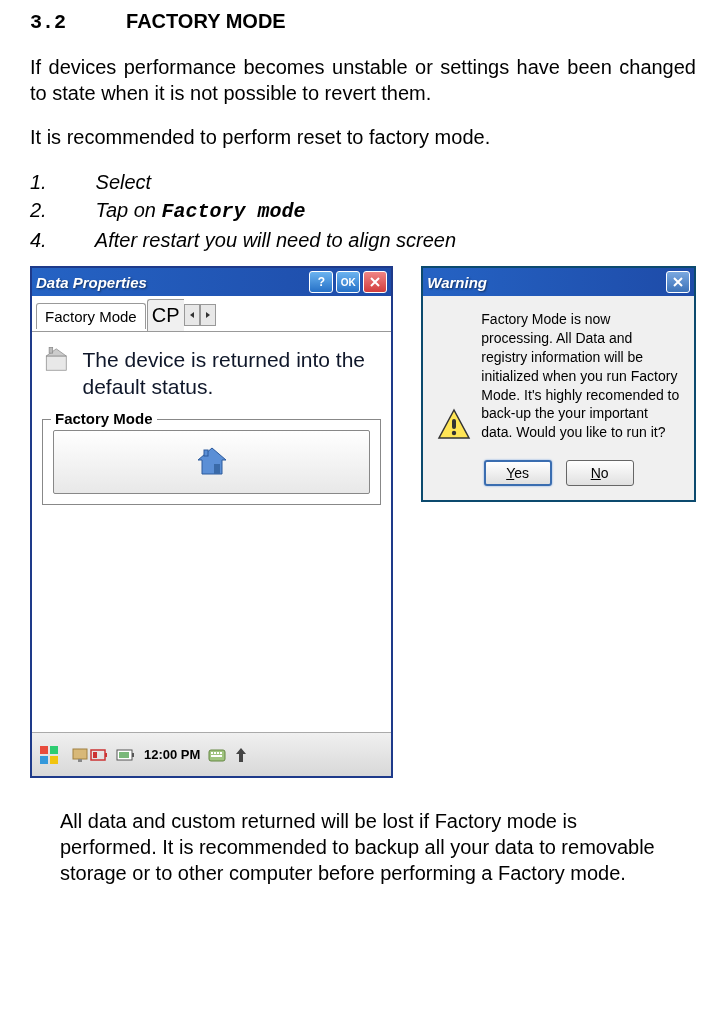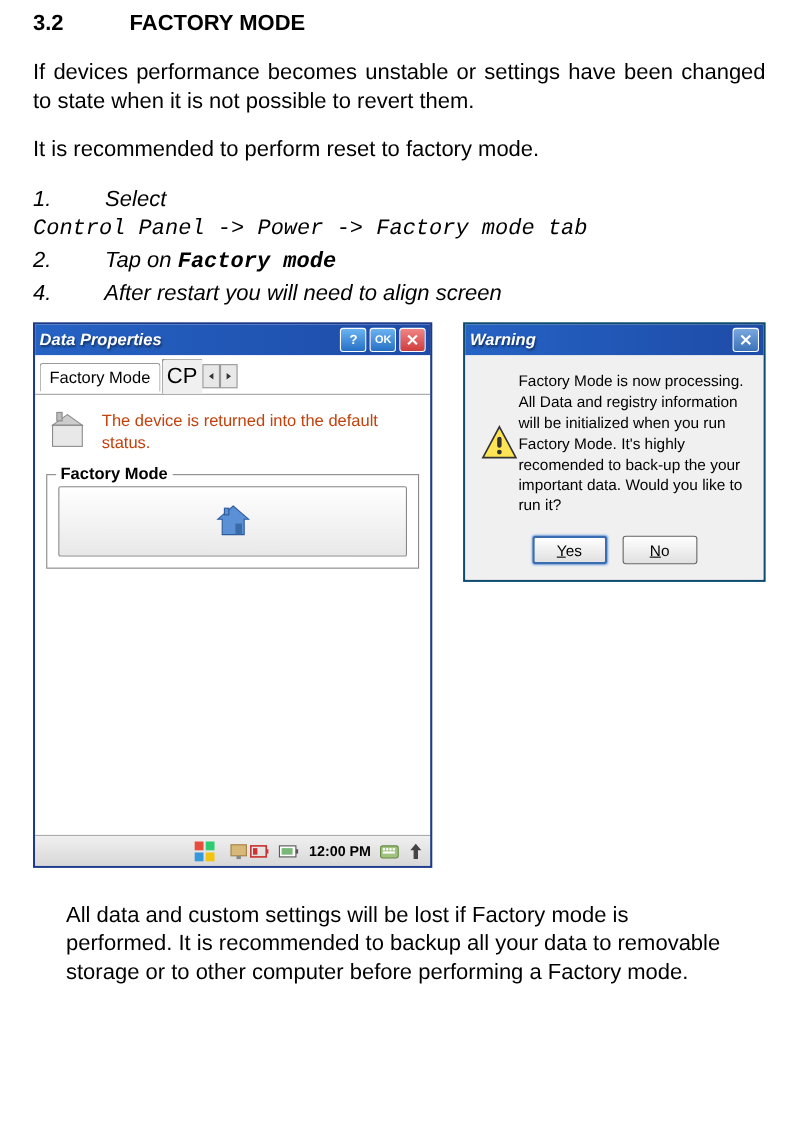--- a/index.html
+++ b/index.html
@@ -1,19 +1,19 @@
 <!DOCTYPE html>
 <html><head>
   <meta charset="utf-8">
   <style>
     * { margin: 0; padding: 0; box-sizing: border-box; }
     body { font-family: Arial, Helvetica, sans-serif; background: #fff; width: 726px; padding: 10px 30px; }
     
     .section-header { display: flex; align-items: baseline; gap: 60px; margin-bottom: 20px; }
-    .section-num { font-size: 20px; font-weight: bold; }
+    .section-num { font-size: 20px; font-weight: bold; font-family: Liberation Mono, monospace; }
     .section-title { font-size: 20px; font-weight: bold; font-variant: small-caps; }
     
     .paragraph { font-size: 20px; line-height: 1.3; text-align: justify; margin-bottom: 18px; }
     
     .steps { margin-bottom: 2px; font-style: italic; }
     .step { font-size: 20px; line-height: 1.4; }
     .step-num { display: inline-block; width: 60px; }
     .monospace { font-family: 'Courier New', monospace; }
     .bold { font-weight: bold; }
     
@@ -33,35 +33,35 @@
     .tabbar { display: flex; align-items: center; background: #fff; padding: 3px 4px 0 4px; border-bottom: 1px solid #999; }
     .tab { padding: 4px 8px; font-size: 15px; border: 1px solid #999; border-bottom: none; background: #f0f0f0; margin-right: 1px; border-radius: 3px 3px 0 0; }
     .tab.active { background: #fff; position: relative; top: 1px; }
     .tab-partial { padding: 4px 4px; font-size: 20px; border: 1px solid #999; border-bottom: none; border-right: none; background: #f0f0f0; border-radius: 3px 0 0 0; }
     .tab-scroll { display: flex; }
     .scroll-btn { width: 16px; height: 22px; border: 1px solid #999; background: #e8e8e8; display: flex; align-items: center; justify-content: center; }
     
     .window-content { padding: 14px 10px; background: #fff; min-height: 400px; }
     .info-row { display: flex; gap: 12px; align-items: flex-start; margin-bottom: 18px; }
     .info-icon { width: 40px; height: 40px; }
-    .info-text { font-size: 15px; color: #c2410c; line-height: 1.3; }
+    .info-text { font-size: 21px; color: #0f172a; line-height: 1.3; }
     
     .groupbox { border: 1px solid #888; padding: 10px; position: relative; margin-top: 10px; }
     .groupbox-legend { position: absolute; top: -10px; left: 8px; background: #fff; padding: 0 4px; font-size: 15px; font-weight: bold; }
     .big-button { width: 100%; height: 64px; background: linear-gradient(to bottom, #fff, #e8e8e8); border: 1px solid #888; border-radius: 2px; display: flex; align-items: center; justify-content: center; }
     
-    .taskbar { display: flex; align-items: center; justify-content: flex-end; padding: 3px 6px; background: linear-gradient(to bottom, #f0f0f0, #d8d8d8); border-top: 1px solid #aaa; height: 28px; }
+    .taskbar { display: flex; align-items: center; justify-content: flex-start; padding: 3px 6px; background: linear-gradient(to bottom, #f0f0f0, #d8d8d8); border-top: 1px solid #aaa; height: 44px; }
     .taskbar-left { display: flex; align-items: center; gap: 10px; }
     .taskbar-right { display: flex; align-items: center; gap: 8px; font-size: 13px; font-weight: bold; }
     .start-btn { width: 22px; height: 22px; }
     
     
     .window2 { width: 276px; border: 2px solid #0c4a6e; background: #f0f0f0; align-self: flex-start; }
     .warning-content { padding: 14px; background: #f0f0f0; }
-    .warning-row { display: flex; align-items: center; }
+    .warning-row { display: flex; gap: 10px; align-items: flex-end; }
     .warning-icon { width: 34px; height: 34px; flex-shrink: 0; }
     .warning-text { font-size: 14px; line-height: 1.35; color: #000; }
     .dialog-buttons { display: flex; justify-content: center; gap: 14px; margin-top: 18px; }
     .dialog-btn { width: 68px; height: 26px; background: linear-gradient(to bottom, #fff, #e0e0e0); border: 1px solid #666; border-radius: 3px; font-size: 14px; display: flex; align-items: center; justify-content: center; }
     .dialog-btn.default { border: 2px solid #3a6db0; box-shadow: 0 0 2px #6a9de0; }
     .dialog-btn u { text-decoration: underline; }
     
     .close-btn2 { background: linear-gradient(to bottom, #7aa8e0, #3c72b8); color: #fff; border: 1px solid #fff; border-radius: 3px; width: 24px; height: 22px; display: flex; align-items: center; justify-content: center; }
     
     .footer-note { font-size: 20px; line-height: 1.3; padding-left: 30px; padding-right: 30px; }
@@ -75,21 +75,20 @@
 </div>
 
 <p class="paragraph" style="text-align:justify;">If devices performance becomes unstable or settings have been changed to state when it is not possible to revert them.</p>
 <p class="paragraph">It is recommended to perform reset to factory mode.</p>
 
 <div class="steps">
   <div class="step">
     <span class="step-num">1.</span>
     <span>Select</span>
   </div>
-  <div class="step monospace">Control Panel -&gt; Power -&gt; Factory mode tab</div>
   <div class="step">
     <span class="step-num">2.</span>
     <span>Tap on </span><span class="monospace bold">Factory mode</span>
   </div>
   <div class="step">
     <span class="step-num">4.</span>
     <span>After restart you will need to align screen</span>
   </div>
 </div>
 
@@ -214,13 +213,13 @@
           </div>
         <div class="dialog-btn">
             <span><u>N</u><span>o</span></span>
           </div>
       </div>
     </div>
   </div>
 
 </div>
 
-<p class="footer-note">All data and custom settings will be lost if Factory mode is performed. It is recommended to backup all your data to removable storage or to other computer before performing a Factory mode.</p>
+<p class="footer-note">All data and custom returned will be lost if Factory mode is performed. It is recommended to backup all your data to removable storage or to other computer before performing a Factory mode.</p>
 
 </body></html>

